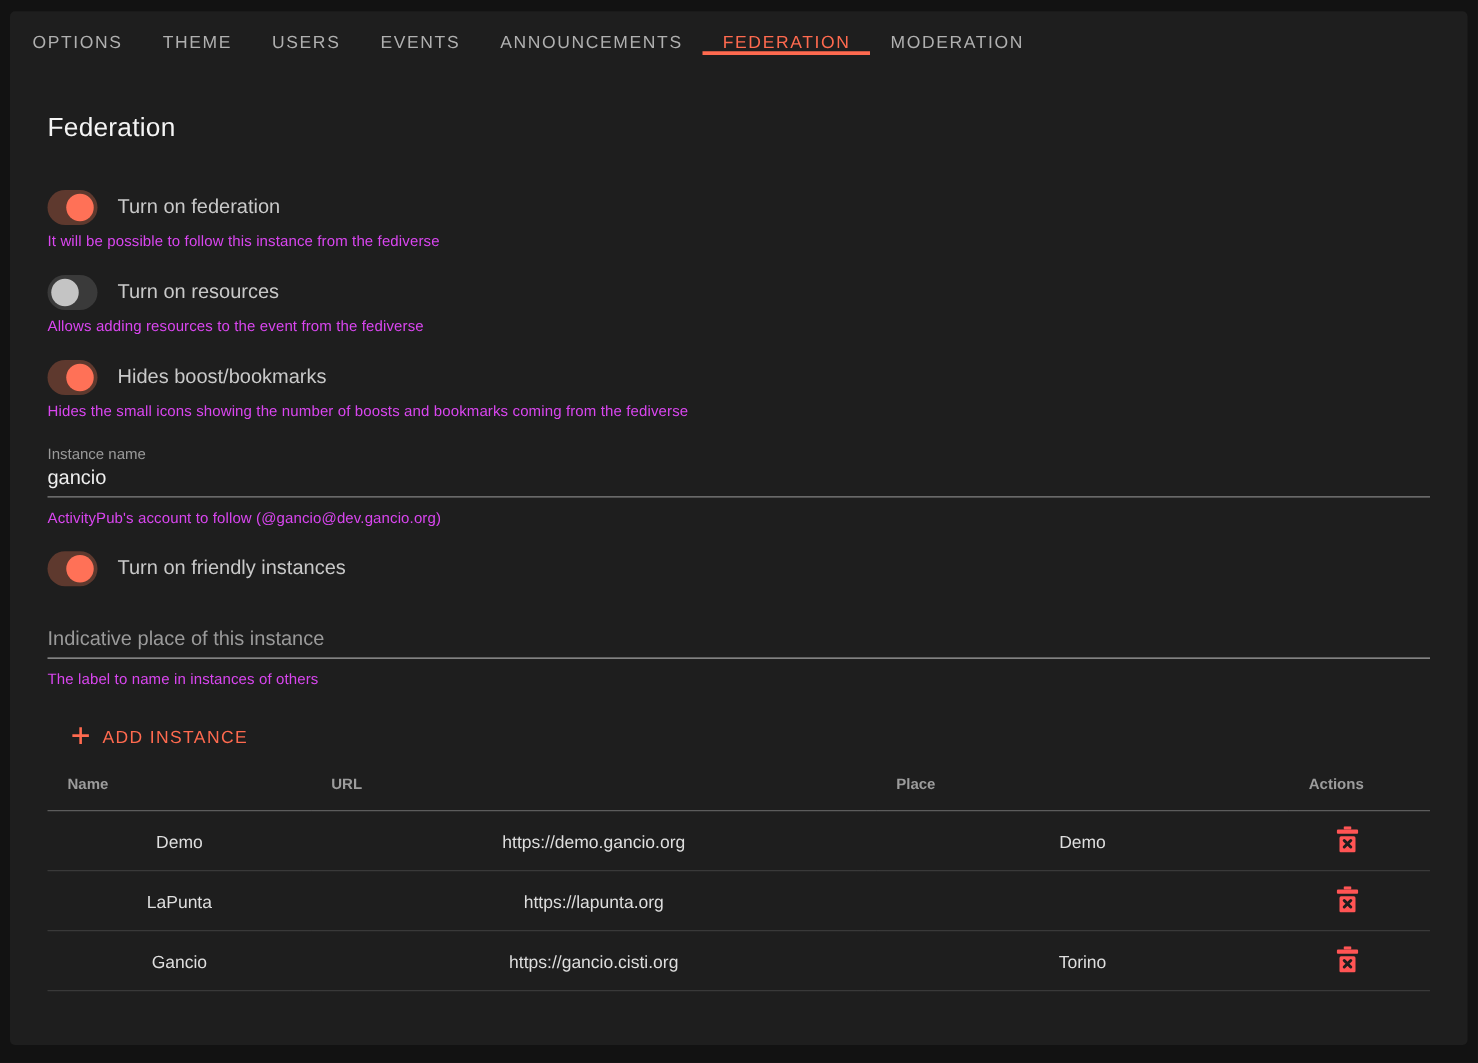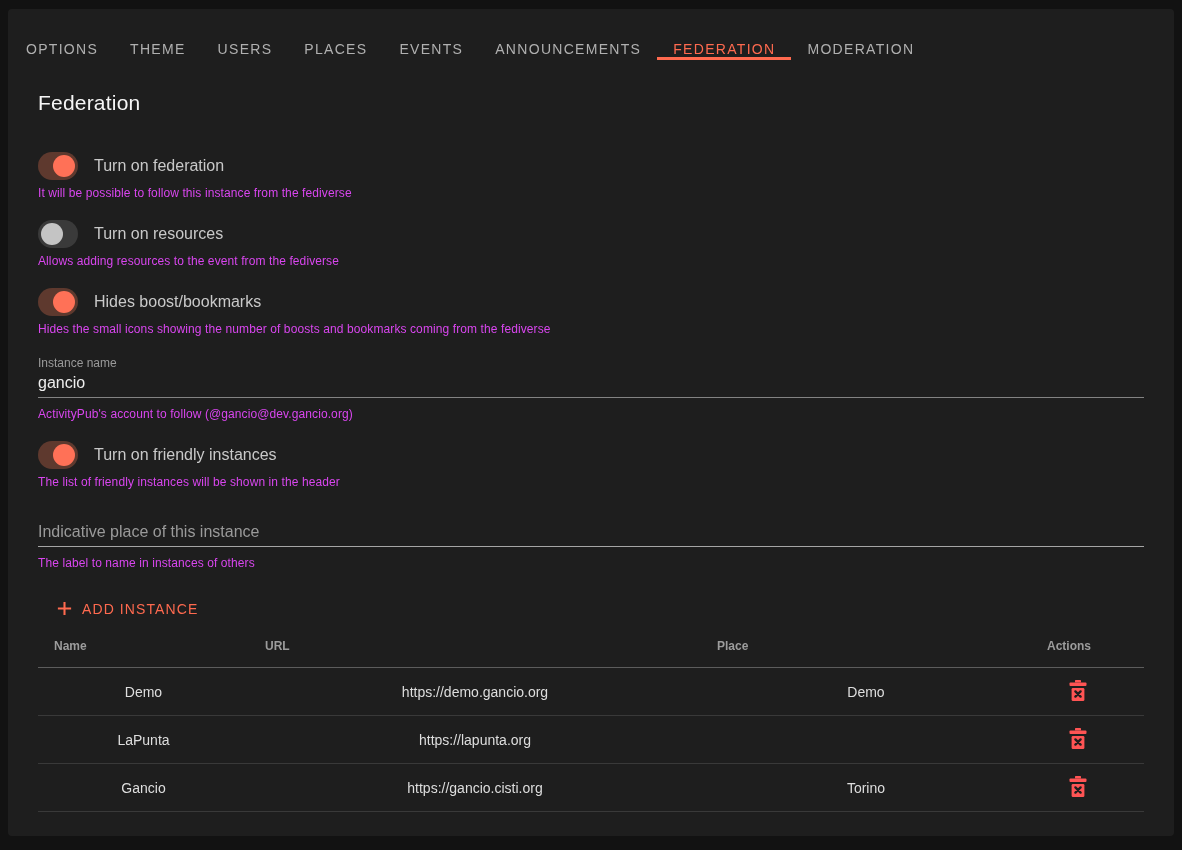--- a/index.html
+++ b/index.html
@@ -13,21 +13,21 @@
   .card {
     position: absolute;
     left: 8px; top: 9px;
     width: 1166px; height: 827px;
     background: #1e1e1e;
     border-radius: 4px;
   }
   
   .tabbar {
     display: flex;
-    align-items: flex-end;
+    align-items: center;
     height: 51px;
     padding-left: 2px;
   }
   .tab {
     display: flex;
     align-items: center;
     padding: 0 16px;
     font-size: 14px;
     font-weight: 500;
     letter-spacing: 1.3px;
@@ -150,21 +150,20 @@
 </style>
 </head>
 <body>
 
 <div class="card">
 
   <nav class="tabbar">
     <div class="tab">OPTIONS</div>
     <div class="tab">THEME</div>
     <div class="tab">USERS</div>
-    <div class="tab">PLACES</div>
     <div class="tab">EVENTS</div>
     <div class="tab">ANNOUNCEMENTS</div>
     <div class="tab active">FEDERATION</div>
     <div class="tab">MODERATION</div>
   </nav>
 
   <main class="content">
 
     <h1 class="page-title">Federation</h1>
 
@@ -206,21 +205,20 @@
       <p class="hint" style="margin-top:9px">ActivityPub's account to follow (@gancio@dev.gancio.org)</p>
     </div>
 
     <div class="setting">
       <div class="switch-row">
         <div class="switch on">
           <div class="thumb"></div>
         </div>
         <span class="switch-label">Turn on friendly instances</span>
       </div>
-      <p class="hint">The list of friendly instances will be shown in the header</p>
     </div>
 
     <div class="field place">
       <div class="field-input-wrap">
         <input type="text" placeholder="Indicative place of this instance" style="">
       </div>
       <p class="hint" style="margin-top:9px">The label to name in instances of others</p>
     </div>
 
     <button class="add-btn">

